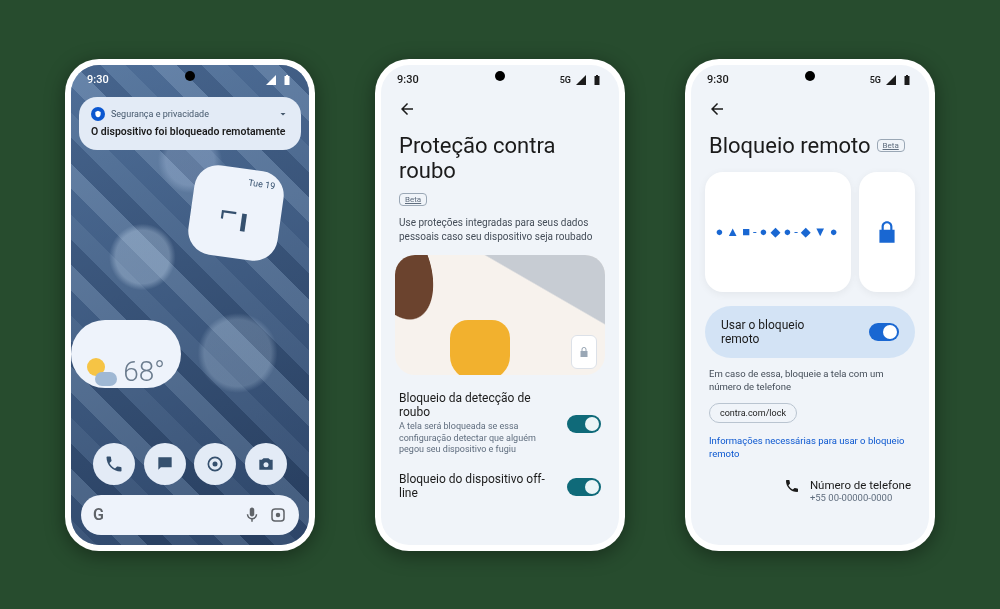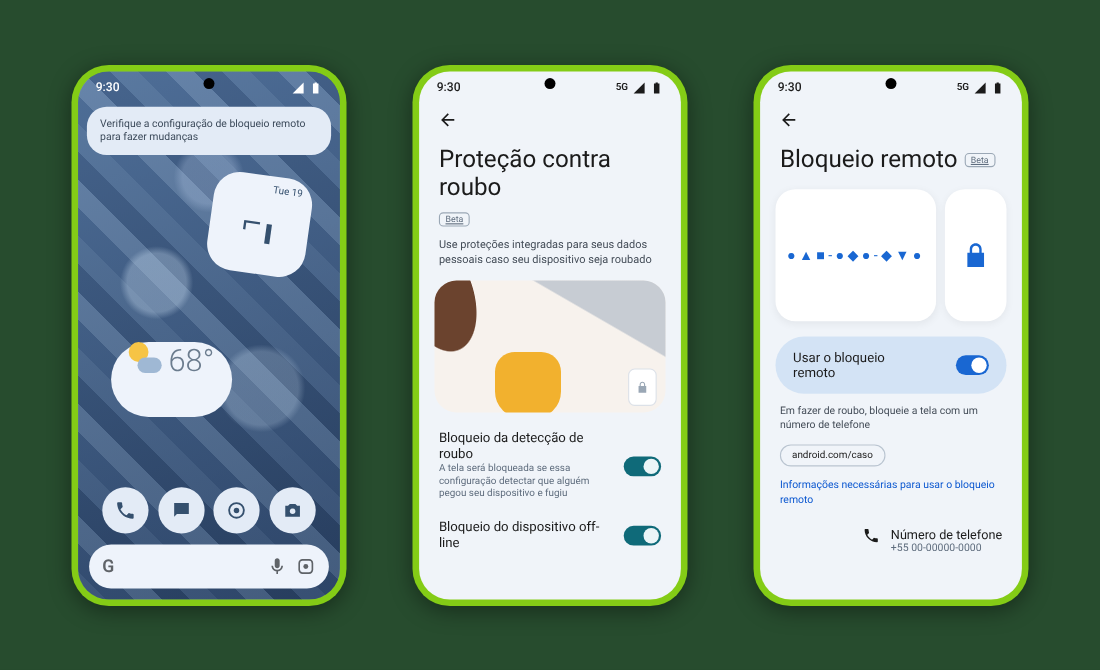--- a/index.html
+++ b/index.html
@@ -8,21 +8,21 @@
     background: #274c2e;
     font-family: -apple-system, 'Segoe UI', Roboto, Arial, sans-serif;
     display: flex;
     justify-content: center;
     align-items: center;
     gap: 60px;
   }
   .phone {
     width: 250px;
     height: 492px;
-    background: #84cc16;
+    background: #ffffff;
     border-radius: 34px;
     padding: 6px;
     box-shadow: 0 4px 20px rgba(0,0,0,.4);
     position: relative;
   }
   .screen {
     width: 100%;
     height: 100%;
     border-radius: 28px;
     overflow: hidden;
@@ -95,25 +95,25 @@
     width: 90px; height: 90px;
     background: #eef3fb;
     border-radius: 24px;
     transform: rotate(8deg);
     display: flex; flex-direction: column; align-items: center; justify-content: center;
     color: #35506e;
   }
   .clock-widget .date { font-size: 9px; color:#35506e; position:absolute; top:8px; right:10px;}
   .clock-hands { font-size: 30px; line-height: 1; font-weight: 300; letter-spacing:-2px; }
   .weather-widget {
-    position: absolute; left: 30px; top: 170px;
+    position: absolute; left: 0; top: 170px;
     width: 110px; height: 68px;
     background: #eef3fb;
     border-radius: 34px;
-    display: flex; align-items: flex-start; justify-content: center; gap: 6px;
+    display: flex; align-items: flex-end; justify-content: center; gap: 6px;
     color: #6b7c8e;
   }
   .weather-widget .temp { font-size: 28px; font-weight: 300; }
   .weather-icon {
     width: 30px; height: 30px; position: relative;
   }
   .weather-icon .sun { width:18px;height:18px;background:#f6c445;border-radius:50%;position:absolute;top:0;left:0; }
   .weather-icon .cloud { width:22px;height:14px;background:#9fb8d4;border-radius:10px;position:absolute;bottom:2px;right:0; }
 
   .dock {
@@ -244,21 +244,34 @@
         <svg viewBox="0 0 24 24">
             <path fill="currentColor" d="M2 22h20V2L2 22z"></path>
           </svg>
         <svg viewBox="0 0 24 24">
             <path fill="currentColor" d="M7 4h10v18H7z M10 2h4v2h-4z"></path>
           </svg>
       </span>
     </div>
 
     <div class="notification">
-      <div class="notif-body">Verifique a configuração de bloqueio remoto para fazer mudanças</div>
+      <div class="notif-header">
+        <span class="notif-icon">
+          <svg width="8" height="8" viewBox="0 0 24 24">
+              <path fill="#fff" d="M12 2l8 4v6c0 5-3.4 9.7-8 10-4.6-.3-8-5-8-10V6l8-4z"></path>
+            </svg>
+        </span>
+        <span>Segurança e privacidade</span>
+        <span class="chev">
+          <svg width="12" height="12" viewBox="0 0 24 24">
+              <path fill="#44576b" d="M7 10l5 5 5-5z"></path>
+            </svg>
+        </span>
+      </div>
+      <div class="notif-title">O dispositivo foi bloqueado remotamente</div>
     </div>
 
     <div class="home-middle">
       <div class="clock-widget">
         <span class="date">Tue 19</span>
         <span class="clock-hands">⌐╻</span>
       </div>
       <div class="weather-widget">
         <span class="weather-icon">
           <span class="sun"></span>
@@ -402,22 +415,22 @@
       </div>
     </div>
 
     <div class="toggle-card">
       <span>Usar o bloqueio remoto</span>
       <span style="width:34px;height:18px;border-radius:9px;background:#1967d2;position:relative;display:inline-block">
         <span style="position:absolute;right:2px;top:2px;width:14px;height:14px;border-radius:50%;background:#fff"></span>
       </span>
     </div>
 
-    <div class="p3-desc">Em fazer de roubo, bloqueie a tela com um número de telefone</div>
-    <div><span class="link-chip">android.com/caso</span></div>
+    <div class="p3-desc">Em caso de essa, bloqueie a tela com um número de telefone</div>
+    <div><span class="link-chip">contra.com/lock</span></div>
     <div class="info-link">Informações necessárias para usar o bloqueio remoto</div>
 
     <div class="phone-number-row">
       <svg width="16" height="16" viewBox="0 0 24 24">
           <path fill="#1b1b1b" d="M6.6 10.8c1.4 2.8 3.8 5.2 6.6 6.6l2.2-2.2c.3-.3.7-.4 1-.2 1.1.4 2.4.6 3.6.6.6 0 1 .4 1 1V20c0 .6-.4 1-1 1C10.6 21 3 13.4 3 4c0-.6.4-1 1-1h3.4c.6 0 1 .4 1 1 0 1.2.2 2.5.6 3.6.1.3 0 .7-.2 1l-2.2 2.2z"></path>
         </svg>
       <div class="txt">
         <div class="t">Número de telefone</div>
         <div class="n">+55 00-00000-0000</div>
       </div>

